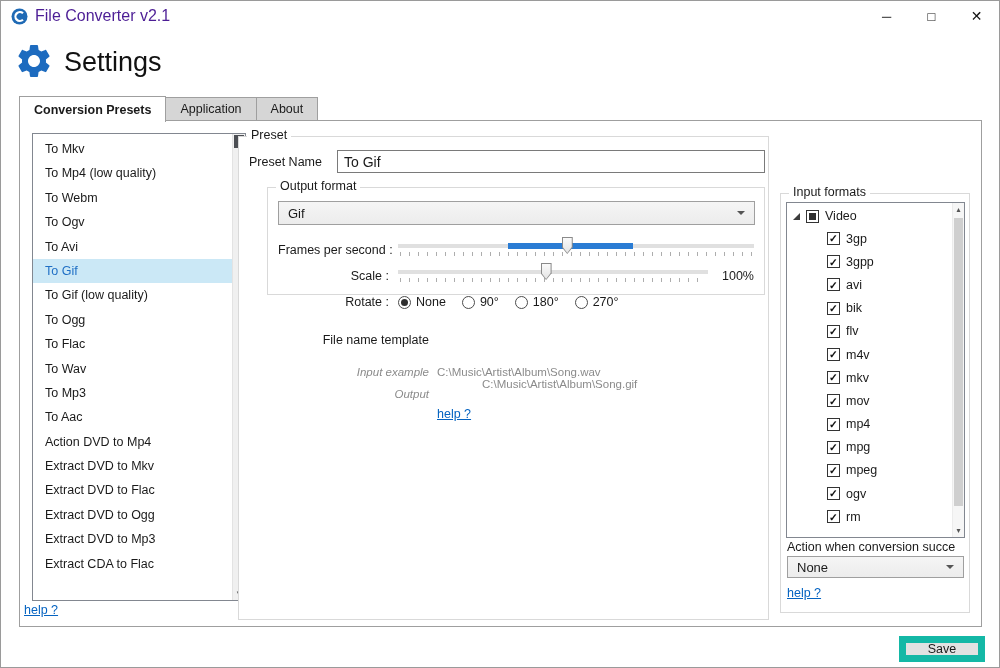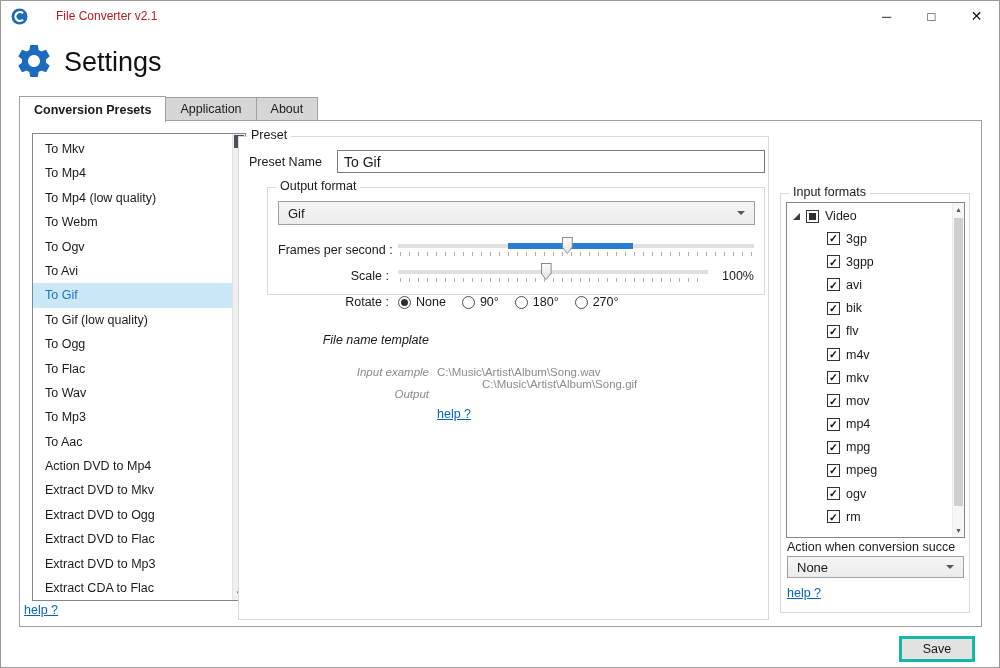--- a/index.html
+++ b/index.html
@@ -5,21 +5,21 @@
   * { margin:0; padding:0; box-sizing:border-box; }
   html,body { width:1000px; height:668px; }
   body {
     position:relative; background:#fff; overflow:hidden;
     font-family:"Liberation Sans", sans-serif; font-size:12.5px; color:#1a1a1a;
     border:1px solid #9a9a9a;
   }
   
   .titlebar { display:flex; align-items:center; height:30px; padding-left:10px; gap:7px; background:#fff; }
   .app-icon { width:17px; height:17px; display:inline-flex; }
-  .title-text { font-size:12px; color:#b91c1c;margin-left:21px; }
+  .title-text { font-size:16px; color:#4c1d95; }
   .win-controls { margin-left:auto; display:flex; height:100%; }
   .win-btn { width:45px; display:flex; align-items:center; justify-content:center; font-size:13px; color:#111; cursor:default; }
   .win-btn.close { font-size:14px; }
   
   .settings-header { position:absolute; left:13px; top:40px; display:flex; align-items:center; gap:10px; }
   .settings-title { font-size:27px; color:#111; }
   
   .tabstrip { position:absolute; left:18px; top:94px; height:26px; display:flex; align-items:flex-end; z-index:2; }
   .tab { display:flex; align-items:center; padding:0 14px; height:23px; margin-bottom:1px; margin-right:-1px;
          background:#d6d6d6; border:1px solid #9f9f9f; border-bottom:none; white-space:nowrap; cursor:default; }
@@ -62,21 +62,21 @@
   .thumb { position:absolute; top:2px; width:11px; height:17px; background:#8a8a8a;
            clip-path:polygon(0 0,100% 0,100% 60%,50% 100%,0 60%); }
   .thumb .in { position:absolute; left:1px; top:1px; right:1px; bottom:1px; background:linear-gradient(#fafafa,#e4e4e4);
                clip-path:polygon(0 0,100% 0,100% 60%,50% 100%,0 60%); }
   .scale-slider { margin-right:4px; }
   .scale-value { width:42px; text-align:right; }
   .radio-group { display:flex; gap:16px; align-items:center; }
   .radio-wrap { display:inline-flex; align-items:center; gap:5px; cursor:default; }
   .radio { width:13px; height:13px; border:1px solid #4c4c4c; border-radius:50%; background:#fff; position:relative; flex:none; }
   .radio.selected::after { content:""; position:absolute; inset:2px; background:#2f2f2f; border-radius:50%; }
-  .form-label { position:absolute; text-align:right; white-space:nowrap;font-style:italic; }
+  .form-label { position:absolute; text-align:right; white-space:nowrap; }
   .tpl-label { left:66px; top:196px; width:124px; }
   .tpl-input { left:198px; top:191px; width:288px; height:22px; font-size:12px; }
   .muted-label { font-style:italic; color:#8b8b8b; font-size:11.5px; }
   .muted-value { position:absolute; color:#8b8b8b; font-size:11.5px; white-space:nowrap; }
   .ex-label { left:58px; top:229px; width:132px; }
   .ex-value { left:198px; top:229px; }
   .out-label { left:58px; top:251px; width:132px; }
   .out-value { left:198px; top:241px;margin-left:45px; }
   .help-preset { left:198px; top:270px; }
   
@@ -88,22 +88,22 @@
   .checkbox.indeterminate::after { content:""; width:7px; height:7px; background:#2f2f2f; }
   .fmt-row { display:flex; align-items:center; gap:6px; height:23.2px; padding-left:40px; }
   .tree-scroll { position:absolute; top:0; right:0; bottom:0; width:12px; background:#f6f6f6; border-left:1px solid #ececec; }
   .tsa { position:absolute; left:0; right:0; height:13px; text-align:center; font-size:8px; color:#555; line-height:13px; }
   .tsa.up { top:0; } .tsa.down { bottom:0; }
   .tree-thumb { position:absolute; left:1px; right:1px; top:15px; height:288px; background:#cfcfcf; }
   .action-label { position:absolute; left:6px; top:346px; width:181px; white-space:nowrap; overflow:hidden; }
   .combo-action { left:6px; top:362px; width:177px; height:22px; }
   .help-formats { left:6px; top:392px; }
   
-  .save-btn { position:absolute; left:898px; top:635px; width:76px; height:26px; background:#e2e2e2;
-              border:3px solid #14b8a6; display:flex; align-items:center; justify-content:center; cursor:default; }
+  .save-btn { position:absolute; left:898px; top:635px; width:86px; height:26px; background:#e2e2e2;
+              border:7px solid #14b8a6; display:flex; align-items:center; justify-content:center; cursor:default; }
 </style>
 </head>
 <body>
 
 <div class="titlebar">
   <span class="app-icon">
     <svg viewBox="0 0 17 17" width="17" height="17">
       <circle cx="8.5" cy="8.5" r="8" fill="#1f6ab5"></circle>
       <path d="M12 5.2 A4.5 4.5 0 1 0 12 11.8" stroke="#fff" stroke-width="2.2" fill="none"></path>
     </svg>
@@ -129,36 +129,35 @@
   <div class="tab active">Conversion Presets</div>
   <div class="tab">Application</div>
   <div class="tab">About</div>
 </div>
 
 <div class="content">
 
   <div class="listbox">
     <div>
         <div class="list-item">To Mkv</div>
-        <div class="list-item">To Mp4</div>
         <div class="list-item">To Mp4 (low quality)</div>
         <div class="list-item">To Webm</div>
         <div class="list-item">To Ogv</div>
         <div class="list-item">To Avi</div>
         <div class="list-item selected">To Gif</div>
         <div class="list-item">To Gif (low quality)</div>
         <div class="list-item">To Ogg</div>
         <div class="list-item">To Flac</div>
         <div class="list-item">To Wav</div>
         <div class="list-item">To Mp3</div>
         <div class="list-item">To Aac</div>
         <div class="list-item">Action DVD to Mp4</div>
         <div class="list-item">Extract DVD to Mkv</div>
+        <div class="list-item">Extract DVD to Flac</div>
         <div class="list-item">Extract DVD to Ogg</div>
-        <div class="list-item">Extract DVD to Flac</div>
         <div class="list-item">Extract DVD to Mp3</div>
         <div class="list-item">Extract CDA to Flac</div>
       </div>
     <div class="vscroll">
       <div class="vthumb-dark"></div>
       <div class="varrow down">▾</div>
     </div>
   </div>
   <a class="help help-presets">help ?</a>
 

